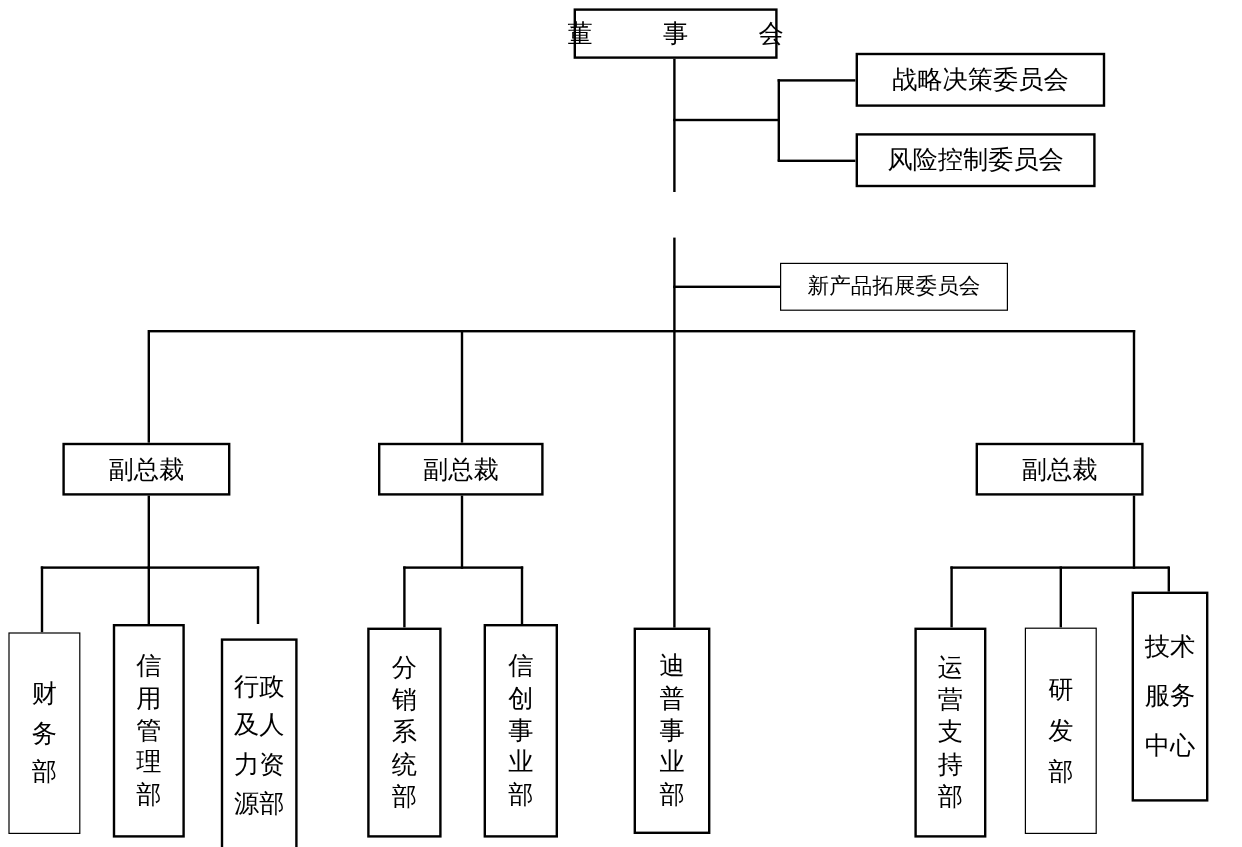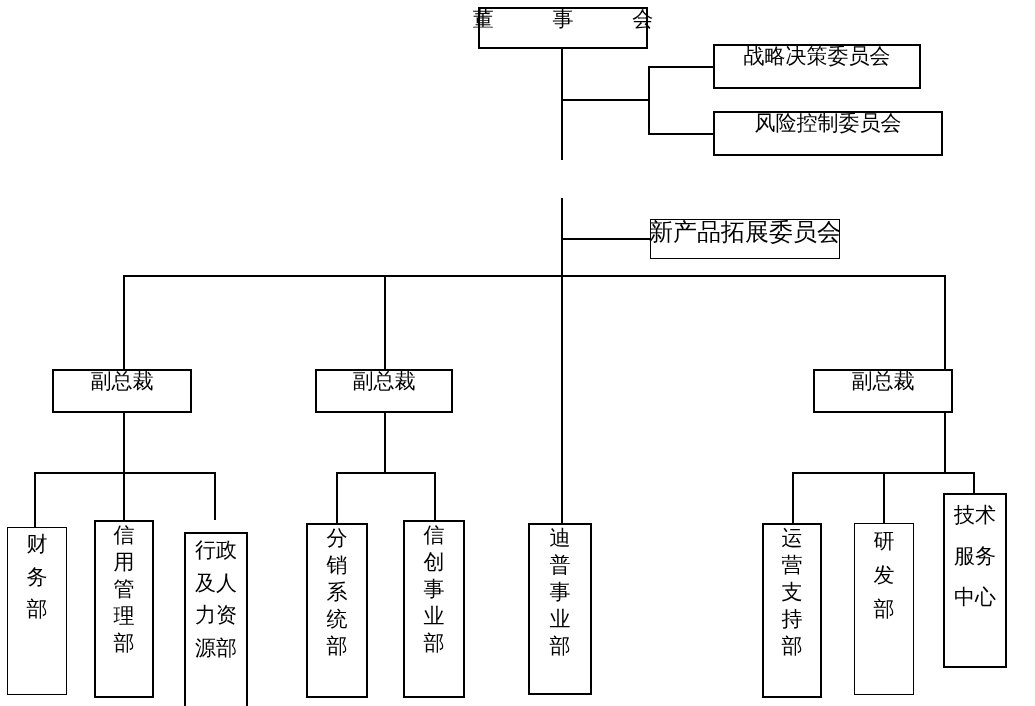--- a/index.html
+++ b/index.html
@@ -15,21 +15,21 @@
     font-family: "DejaVu Sans", "Liberation Sans", sans-serif;
     overflow: hidden;
   }
   
   .box {
     position: absolute;
     box-sizing: border-box;
     border: 2px solid #000000;
     background: #ffffff;
     display: flex;
-    align-items: flex-start;
+    align-items: center;
     justify-content: center;
     color: #000000;
     z-index: 3;
   }
   .box.thin { border-width: 1.5px; }
   .label {
     display: block;
     text-align: center;
     line-height: 1.0;
     white-space: pre;
@@ -104,27 +104,27 @@
   <div class="ln vln" style="left:973px; top:472px; height:51px;"></div>
 
   <div class="box" style="left:478px; top:7px; width:170px; height:42px;">
     <span class="label h-label wider">董 事 会</span>
   </div>
 
   <div class="box" style="left:713px; top:44px; width:208px; height:45px;">
     <span class="label h-label">战略决策委员会</span>
   </div>
 
-  <div class="box" style="left:713px; top:111px; width:230px; height:45px;">
+  <div class="box" style="left:713px; top:111px; width:200px; height:45px;">
     <span class="label h-label">风险控制委员会</span>
   </div>
 
 
   <div class="box thin" style="left:650px; top:219px; width:190px; height:40px;">
-    <span class="label h-label" style="font-size:24px;">新产品拓展委员会</span>
+    <span class="label h-label" style="font-size:18px;">新产品拓展委员会</span>
   </div>
 
   <div class="box" style="left:52px; top:369px; width:140px; height:44px;">
     <span class="label h-label">副总裁</span>
   </div>
 
   <div class="box" style="left:315px; top:369px; width:138px; height:44px;">
     <span class="label h-label">副总裁</span>
   </div>
 

